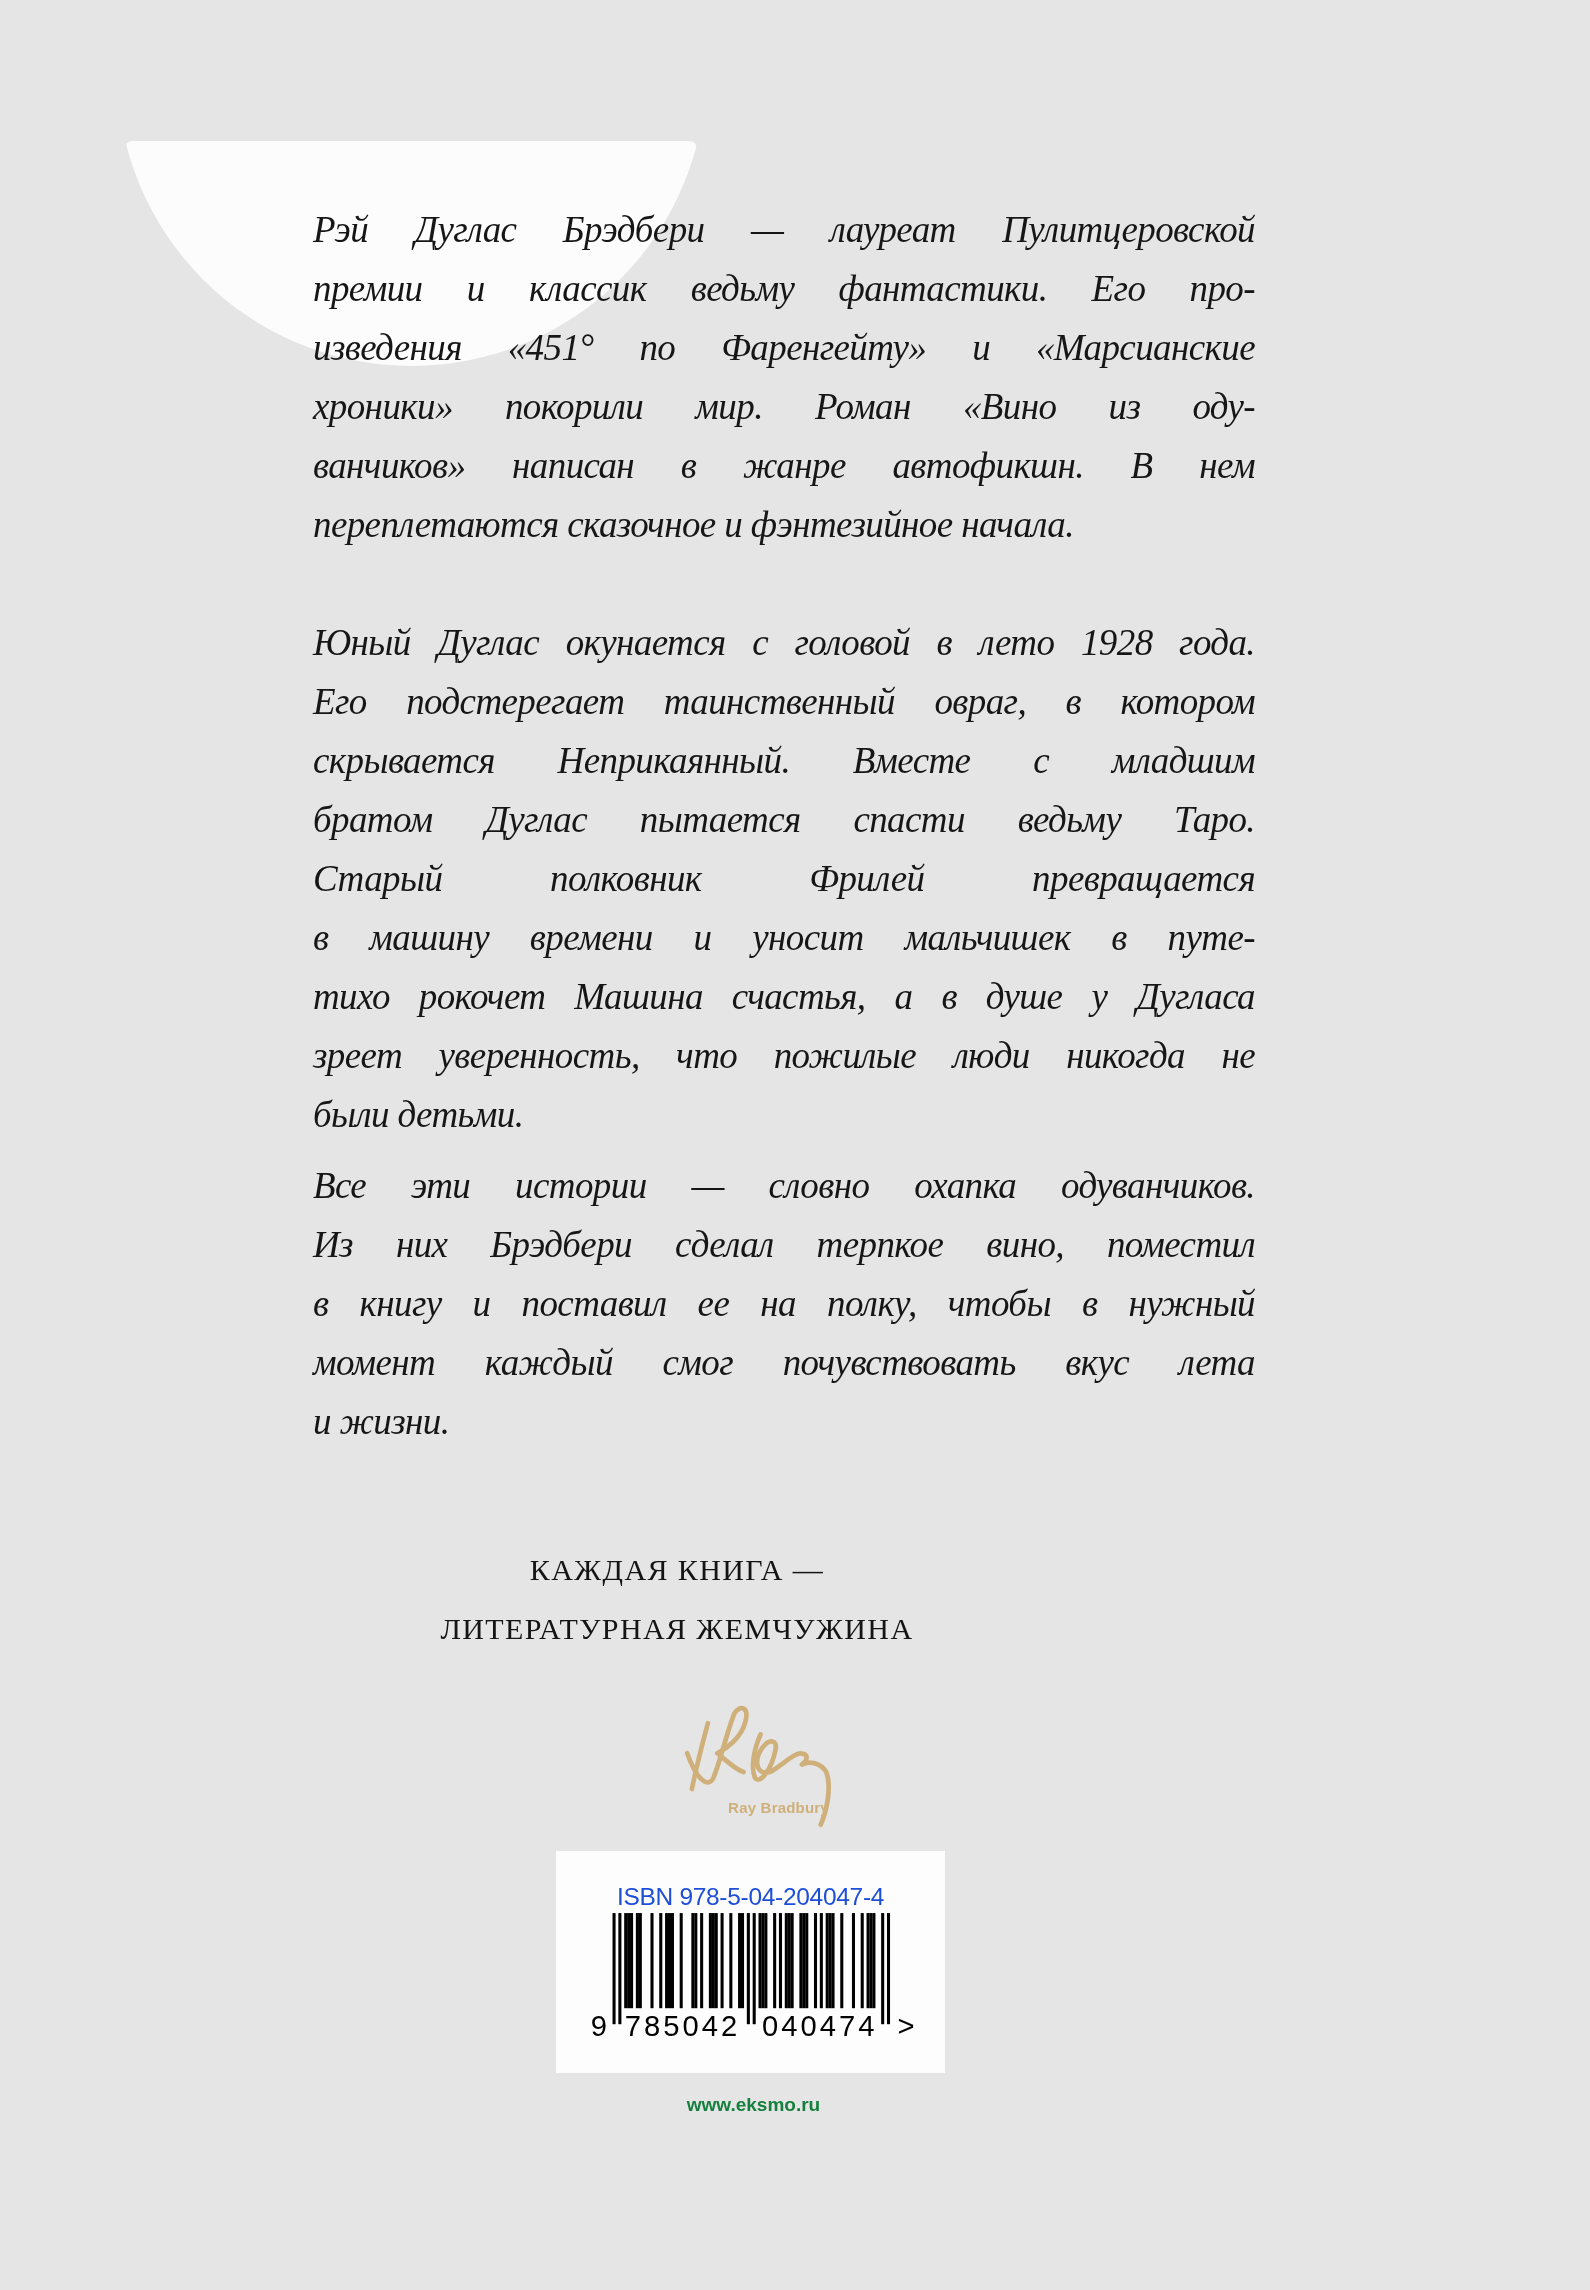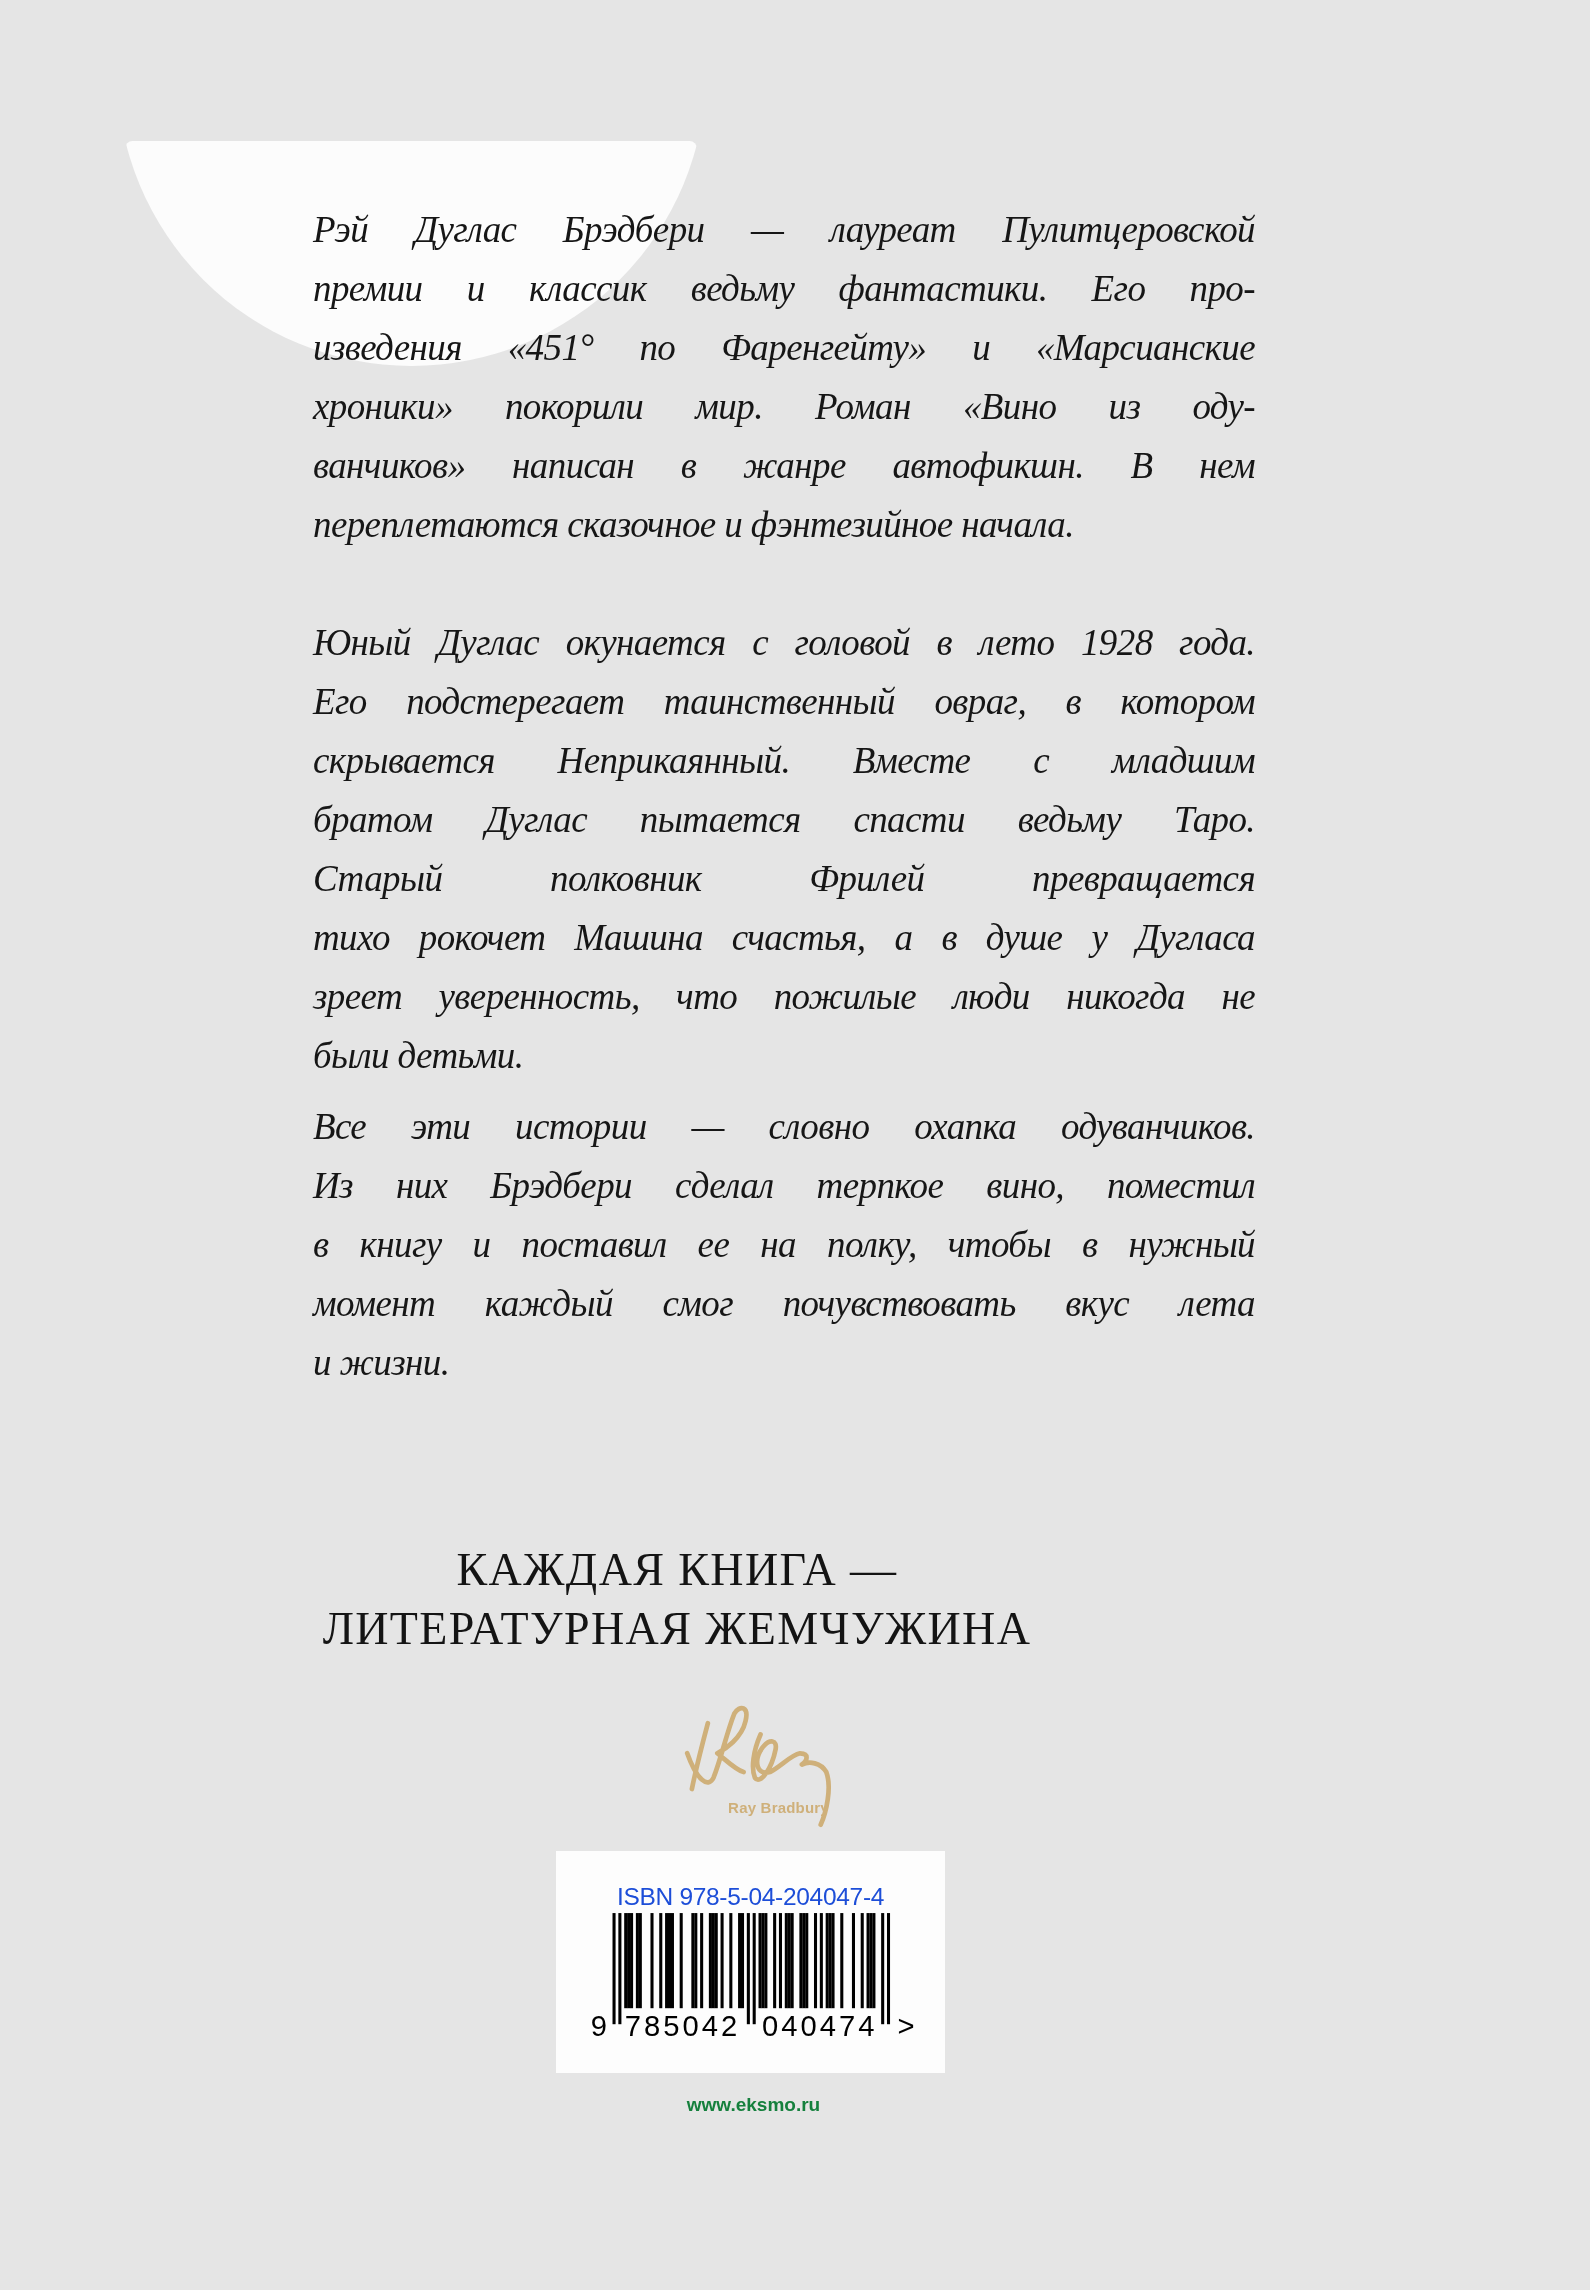--- a/index.html
+++ b/index.html
@@ -26,21 +26,21 @@
   .line {
     display:block; height:59px; line-height:59px;
     font-size:37px; white-space:nowrap;
     text-align:justify; text-align-last:justify;
     letter-spacing:-0.6px;
     transform-origin:left center;
   }
   .line.last { text-align-last:left; }
   .slogan {
     position:absolute; left:0; width:1354px; top:1540px;
-    text-align:center; font-size:46px; letter-spacing:1.4px;
+    text-align:center; font-size:30px; letter-spacing:1.4px;
     font-family:"Liberation Serif", "DejaVu Serif", serif; color:#141414;
   }
   .slogan span { display:block; height:59px; line-height:59px; }
   .signature {
     position:absolute; left:659px; top:1695px; width:188px; height:141px;
   }
   .sig-name {
     position:absolute; left:708px; top:1799px; width:141px; text-align:center;
     font-family:"Liberation Sans", "DejaVu Sans", sans-serif;
     font-size:15px; font-weight:bold; color:#cfb07a; letter-spacing:0.2px;
@@ -76,20 +76,21 @@
       <span class="line" style="display: block; text-align: justify; text-align-last: justify; width: 942px;">хроники» покорили мир. Роман «Вино из оду-</span>
       <span class="line" style="display: block; text-align: justify; text-align-last: justify; width: 942px;">ванчиков» написан в жанре автофикшн. В нем</span>
       <span class="line last" style="display: block; text-align: left; text-align-last: left;">переплетаются сказочное и фэнтезийное начала.</span>
     </div>
     <div class="para gap-before">
       <span class="line" style="display: block; text-align: justify; text-align-last: justify; width: 942px;">Юный Дуглас окунается с головой в лето 1928 года.</span>
       <span class="line" style="display: block; text-align: justify; text-align-last: justify; width: 942px;">Его подстерегает таинственный овраг, в котором</span>
       <span class="line" style="display: block; text-align: justify; text-align-last: justify; width: 942px;">скрывается Неприкаянный. Вместе с младшим</span>
       <span class="line" style="display: block; text-align: justify; text-align-last: justify; width: 942px;">братом Дуглас пытается спасти ведьму Таро.</span>
       <span class="line" style="display: block; text-align: justify; text-align-last: justify; width: 942px;">Старый полковник Фрилей превращается</span>
+      <span class="line" style="display: block; text-align: justify; text-align-last: justify; width: 942px;">в машину времени и уносит мальчишек в путе-</span>
       <span class="line" style="display: block; text-align: justify; text-align-last: justify; width: 942px;">тихо рокочет Машина счастья, а в душе у Дугласа</span>
       <span class="line" style="display: block; text-align: justify; text-align-last: justify; width: 942px;">зреет уверенность, что пожилые люди никогда не</span>
       <span class="line last" style="display: block; text-align: left; text-align-last: left;">были детьми.</span>
     </div>
     <div class="para">
       <span class="line" style="display: block; text-align: justify; text-align-last: justify; width: 942px;">Все эти истории — словно охапка одуванчиков.</span>
       <span class="line" style="display: block; text-align: justify; text-align-last: justify; width: 942px;">Из них Брэдбери сделал терпкое вино, поместил</span>
       <span class="line" style="display: block; text-align: justify; text-align-last: justify; width: 942px;">в книгу и поставил ее на полку, чтобы в нужный</span>
       <span class="line" style="display: block; text-align: justify; text-align-last: justify; width: 942px;">момент каждый смог почувствовать вкус лета</span>
       <span class="line last" style="display: block; text-align: left; text-align-last: left;">и жизни.</span>

